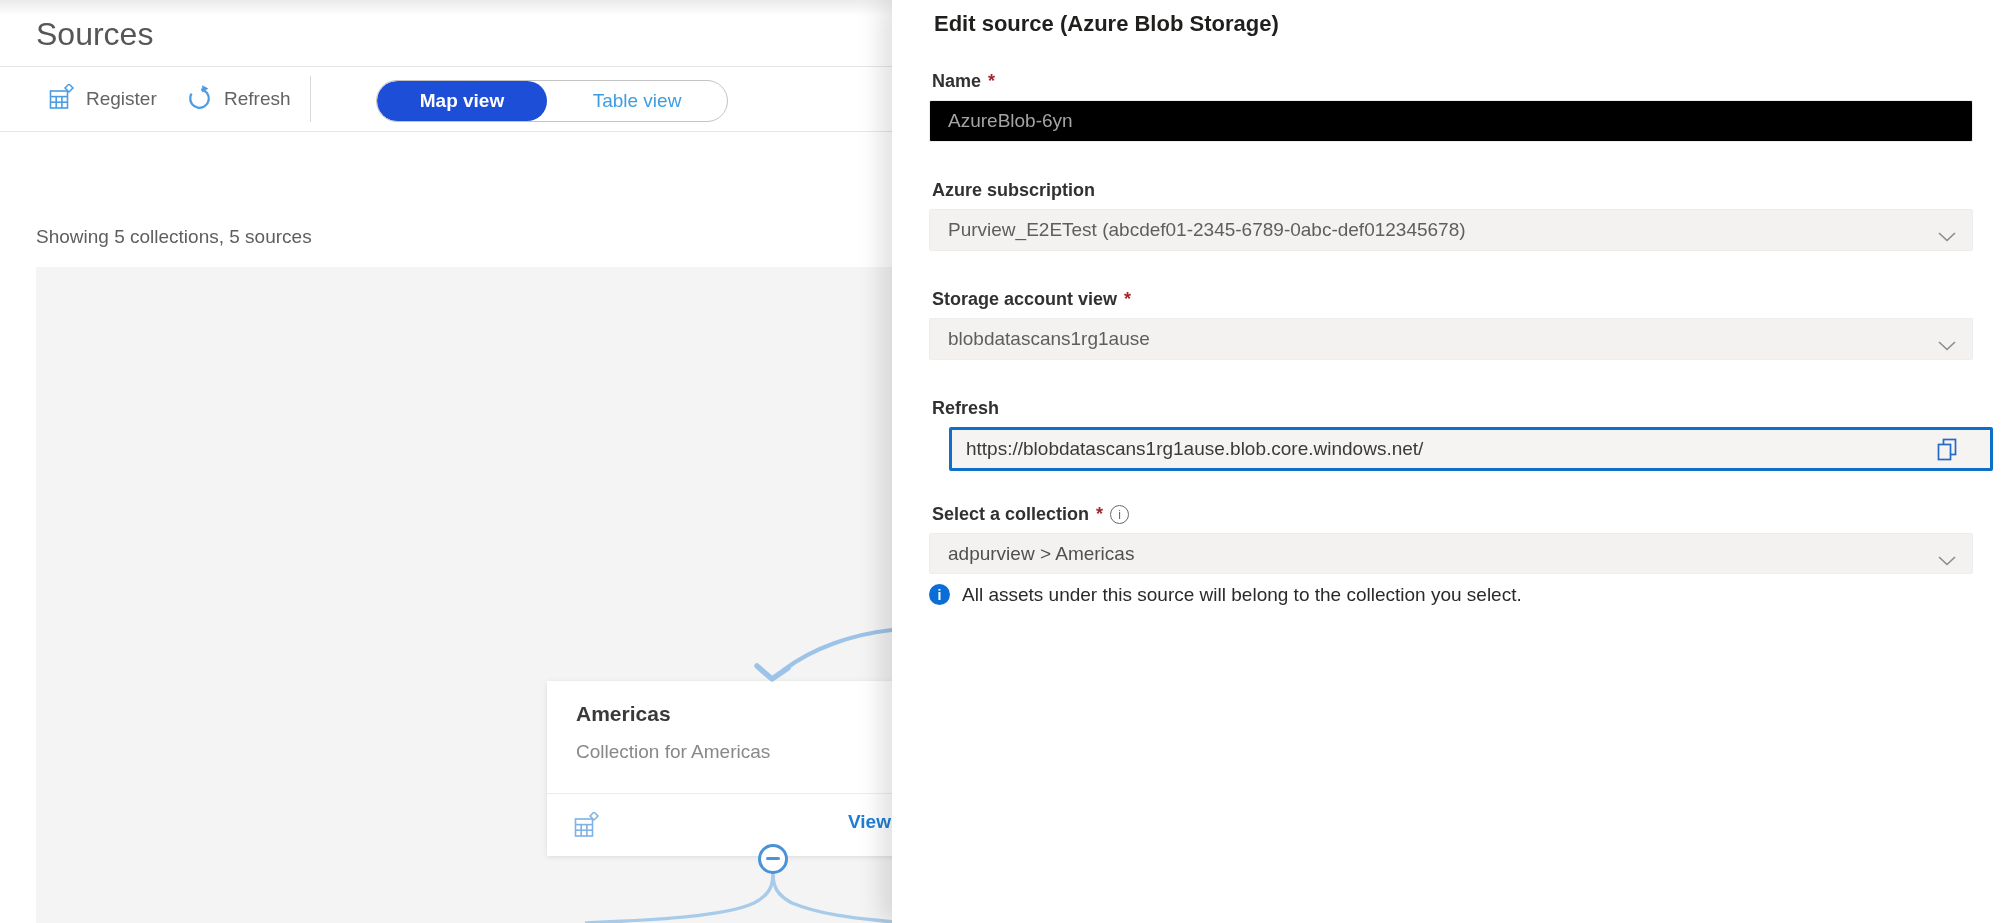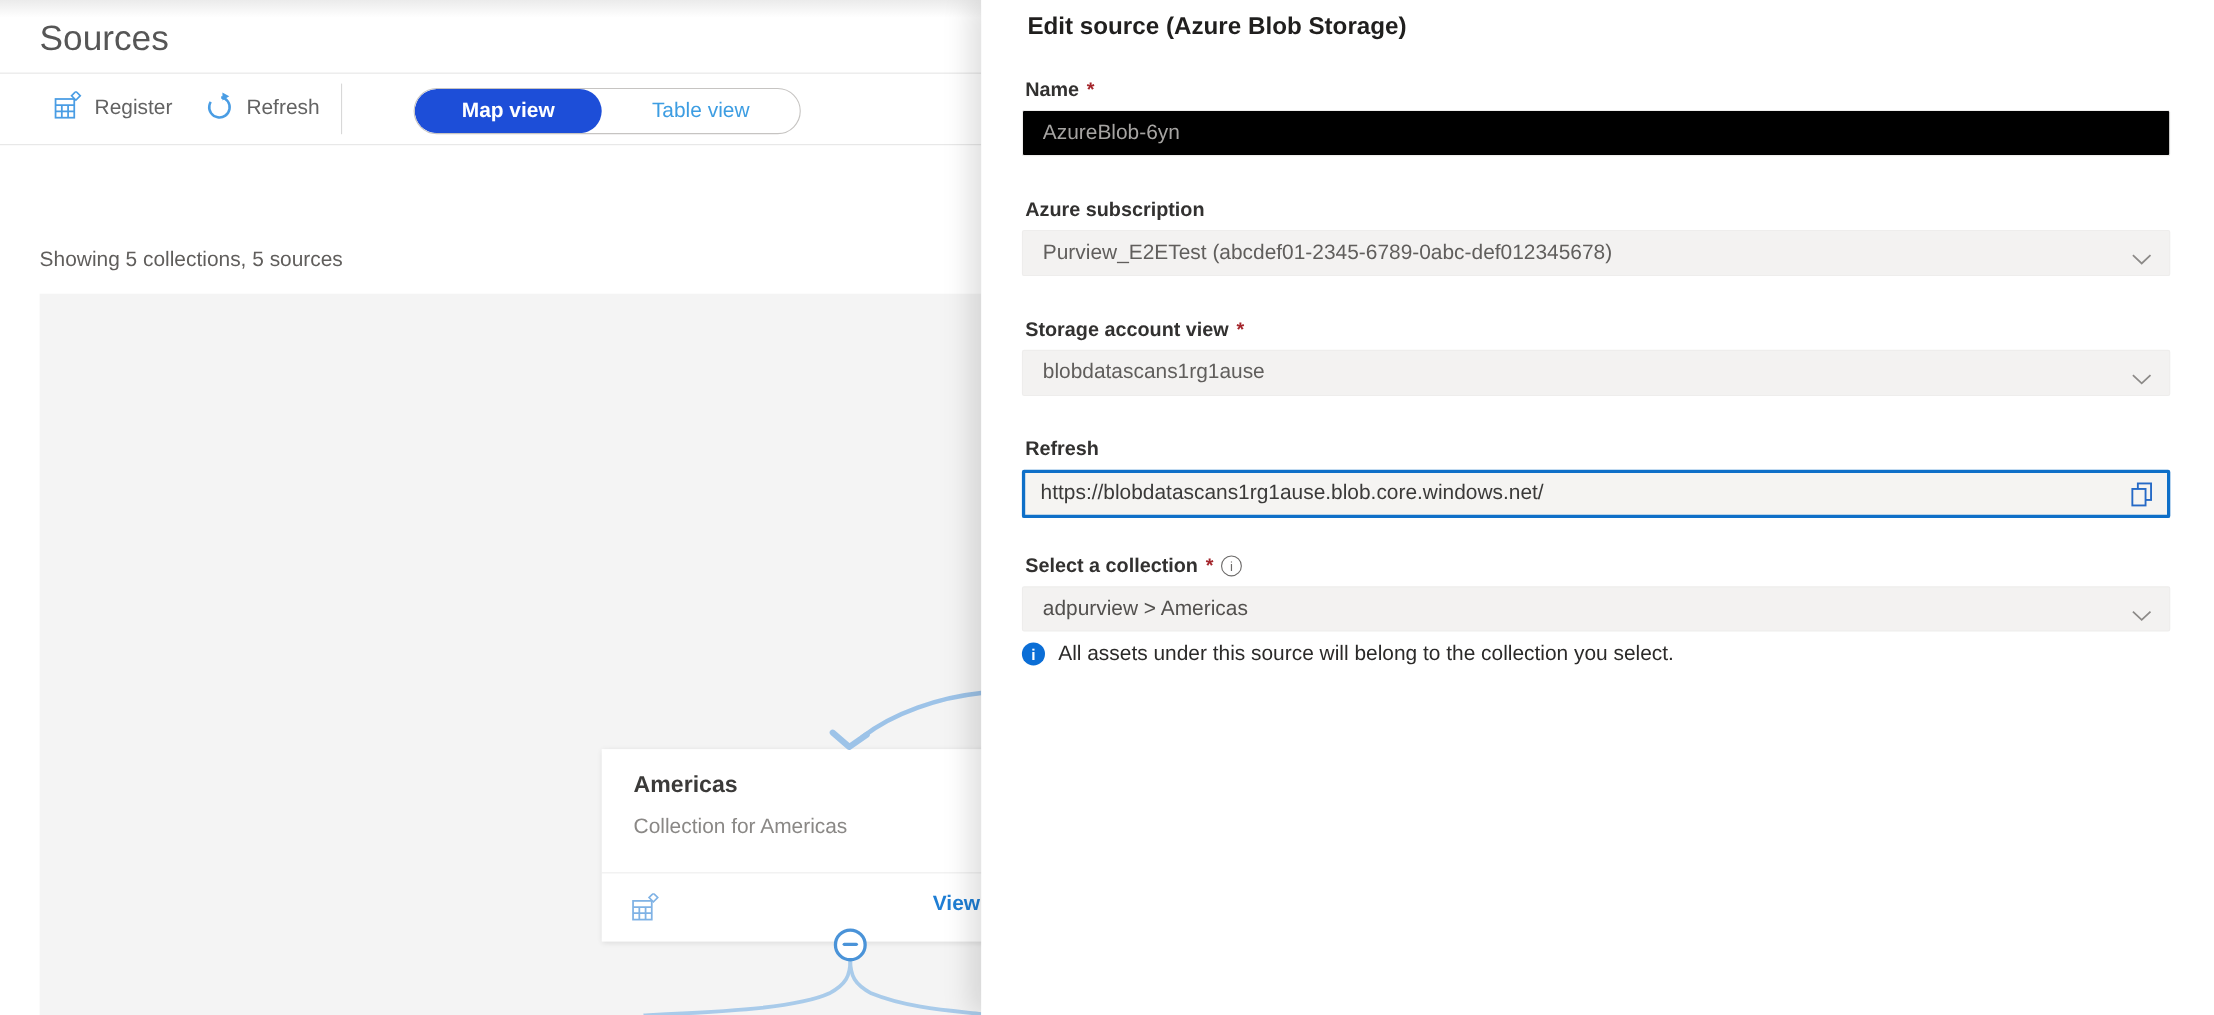--- a/index.html
+++ b/index.html
@@ -51,21 +51,21 @@
   .f-label{position:absolute;left:40px;font-size:18px;font-weight:700;color:#323130;display:flex;align-items:center;gap:7px;}
   .req{color:#a4262c;font-weight:700;}
   .ctl{position:absolute;left:37px;width:1044px;box-sizing:border-box;}
   .dropdown{height:42px;background:#f3f2f1;border:1px solid #eeedec;border-radius:2px;
     display:flex;align-items:center;padding:0 46px 0 18px;font-size:19px;color:#605e5c;cursor:pointer;position:absolute;}
   .dropdown .chev{position:absolute;right:16px;top:50%;margin-top:-5px;}
   .txt-input{height:42px;background:#000000;border:1px solid #eeedec;border-radius:2px;
     padding:0 18px;font-size:19px;font-family:"Liberation Sans",sans-serif;outline:none;position:absolute;}
   .txt-input:disabled{color:#a6a4a2;}
   .ep-input{height:44px;background:#f5f4f2;border:3px solid #0e6fc8;border-radius:2px;
-    padding:0 52px 0 14px;font-size:19px;color:#3b3a39;font-family:"Liberation Sans",sans-serif;outline:none;position:absolute;}
+    padding:0 52px 0 14px;font-size:19px;color:#3b3a39;font-family:"Liberation Sans",sans-serif;outline:none;position:absolute;margin-left:20px;}
   .copy-btn{position:absolute;right:12px;top:438px;width:26px;height:26px;background:transparent;border:none;cursor:pointer;padding:0;}
   .info-outline{width:19px;height:19px;border:1.4px solid #6b6968;border-radius:50%;box-sizing:border-box;
     display:inline-flex;align-items:center;justify-content:center;font-size:12px;color:#6b6968;font-weight:400;font-style:normal;}
   .note{position:absolute;left:37px;top:583px;display:flex;align-items:flex-start;gap:12px;}
   .info-filled{width:21px;height:21px;border-radius:50%;background:#0b6ed6;color:#fff;flex:0 0 auto;
     display:flex;align-items:center;justify-content:center;font-size:14px;font-weight:700;margin-top:1px;}
   .note .note-text{font-size:19px;color:#2b2a29;line-height:23px;}
   .pos-name-lbl{top:71px;}  .pos-name-ctl{top:100px;}
   .pos-sub-lbl{top:180px;}  .pos-sub-ctl{top:209px;}
   .pos-stor-lbl{top:289px;} .pos-stor-ctl{top:318px;}

